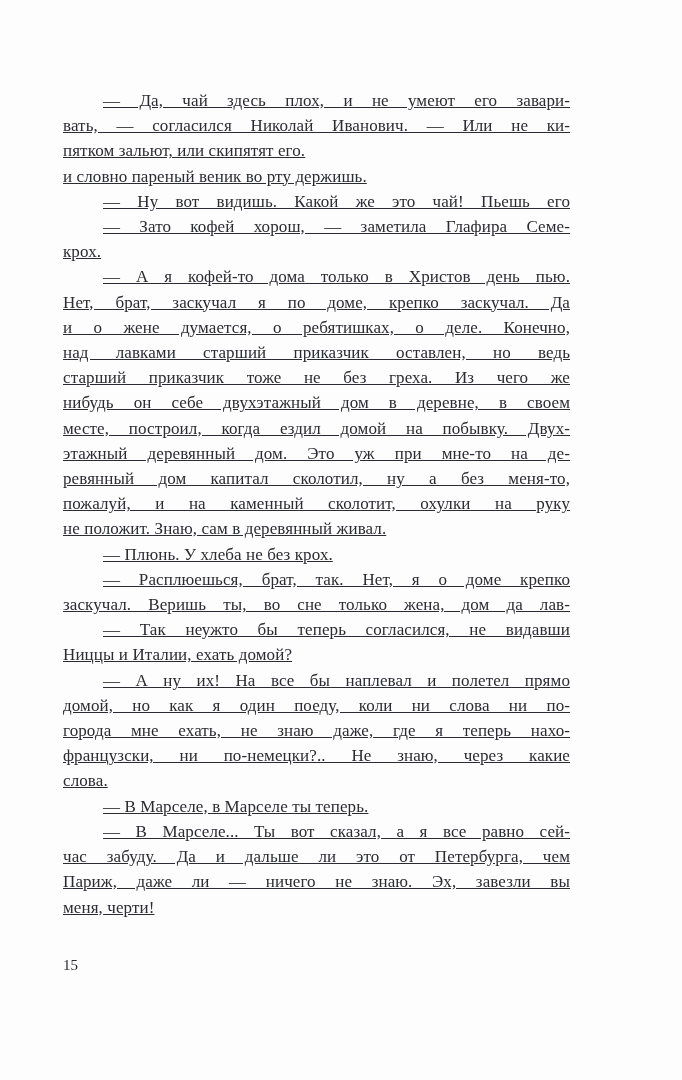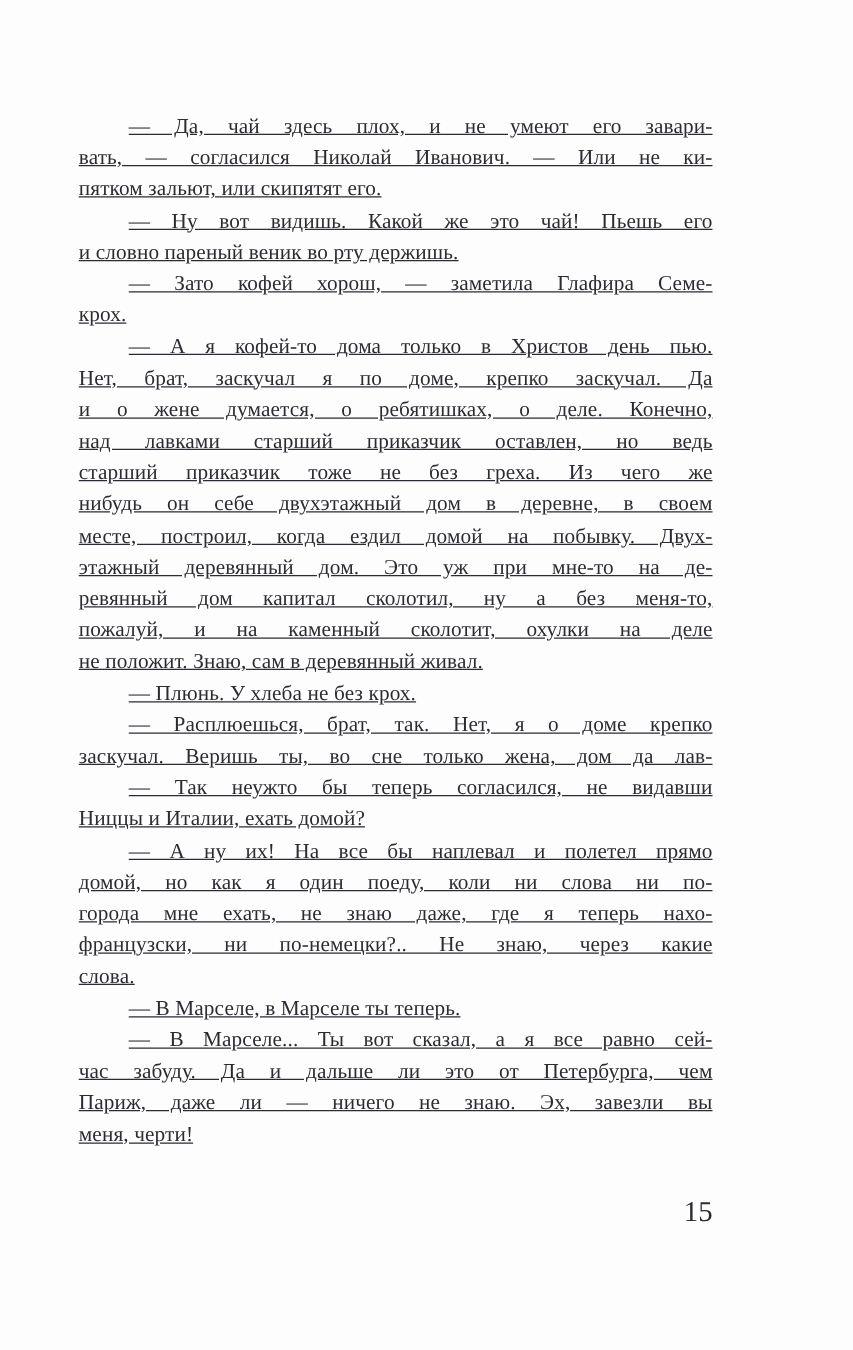--- a/index.html
+++ b/index.html
@@ -38,47 +38,47 @@
     text-align-last: justify;
   }
   .line.indent {
     text-indent: 40px;
   }
   .page-number {
     position: absolute;
     left: 63px;
     top: 957px;
     width: 507px;
-    text-align: right;
-    font-size: 23px;
+    text-align: left;
+    font-size: 15px;
     color: var(--ink);
   }
 </style>
 </head>
 <body>
 
 <div class="page">
   <div class="text-block">
       <div class="line indent just">— Да, чай здесь плох, и не умеют его завари-</div>
       <div class="line just">вать, — согласился Николай Иванович. — Или не ки-</div>
       <div class="line">пятком зальют, или скипятят его.</div>
+      <div class="line">и словно пареный веник во рту держишь.</div>
       <div class="line indent just">— Ну вот видишь. Какой же это чай! Пьешь его</div>
-      <div class="line">и словно пареный веник во рту держишь.</div>
       <div class="line indent just">— Зато кофей хорош, — заметила Глафира Семе-</div>
       <div class="line">крох.</div>
       <div class="line indent just">— А я кофей-то дома только в Христов день пью.</div>
       <div class="line just">Нет, брат, заскучал я по доме, крепко заскучал. Да</div>
       <div class="line just">и о жене думается, о ребятишках, о деле. Конечно,</div>
       <div class="line just">над лавками старший приказчик оставлен, но ведь</div>
       <div class="line just">старший приказчик тоже не без греха. Из чего же</div>
       <div class="line just">нибудь он себе двухэтажный дом в деревне, в своем</div>
       <div class="line just">месте, построил, когда ездил домой на побывку. Двух-</div>
       <div class="line just">этажный деревянный дом. Это уж при мне-то на де-</div>
       <div class="line just">ревянный дом капитал сколотил, ну а без меня-то,</div>
-      <div class="line just">пожалуй, и на каменный сколотит, охулки на деле</div>
+      <div class="line just">пожалуй, и на каменный сколотит, охулки на руку</div>
       <div class="line">не положит. Знаю, сам в деревянный живал.</div>
       <div class="line indent">— Плюнь. У хлеба не без крох.</div>
       <div class="line indent just">— Расплюешься, брат, так. Нет, я о доме крепко</div>
       <div class="line just">заскучал. Веришь ты, во сне только жена, дом да лав-</div>
       <div class="line indent just">— Так неужто бы теперь согласился, не видавши</div>
       <div class="line">Ниццы и Италии, ехать домой?</div>
       <div class="line indent just">— А ну их! На все бы наплевал и полетел прямо</div>
       <div class="line just">домой, но как я один поеду, коли ни слова ни по-</div>
       <div class="line just">города мне ехать, не знаю даже, где я теперь нахо-</div>
       <div class="line just">французски, ни по-немецки?.. Не знаю, через какие</div>

